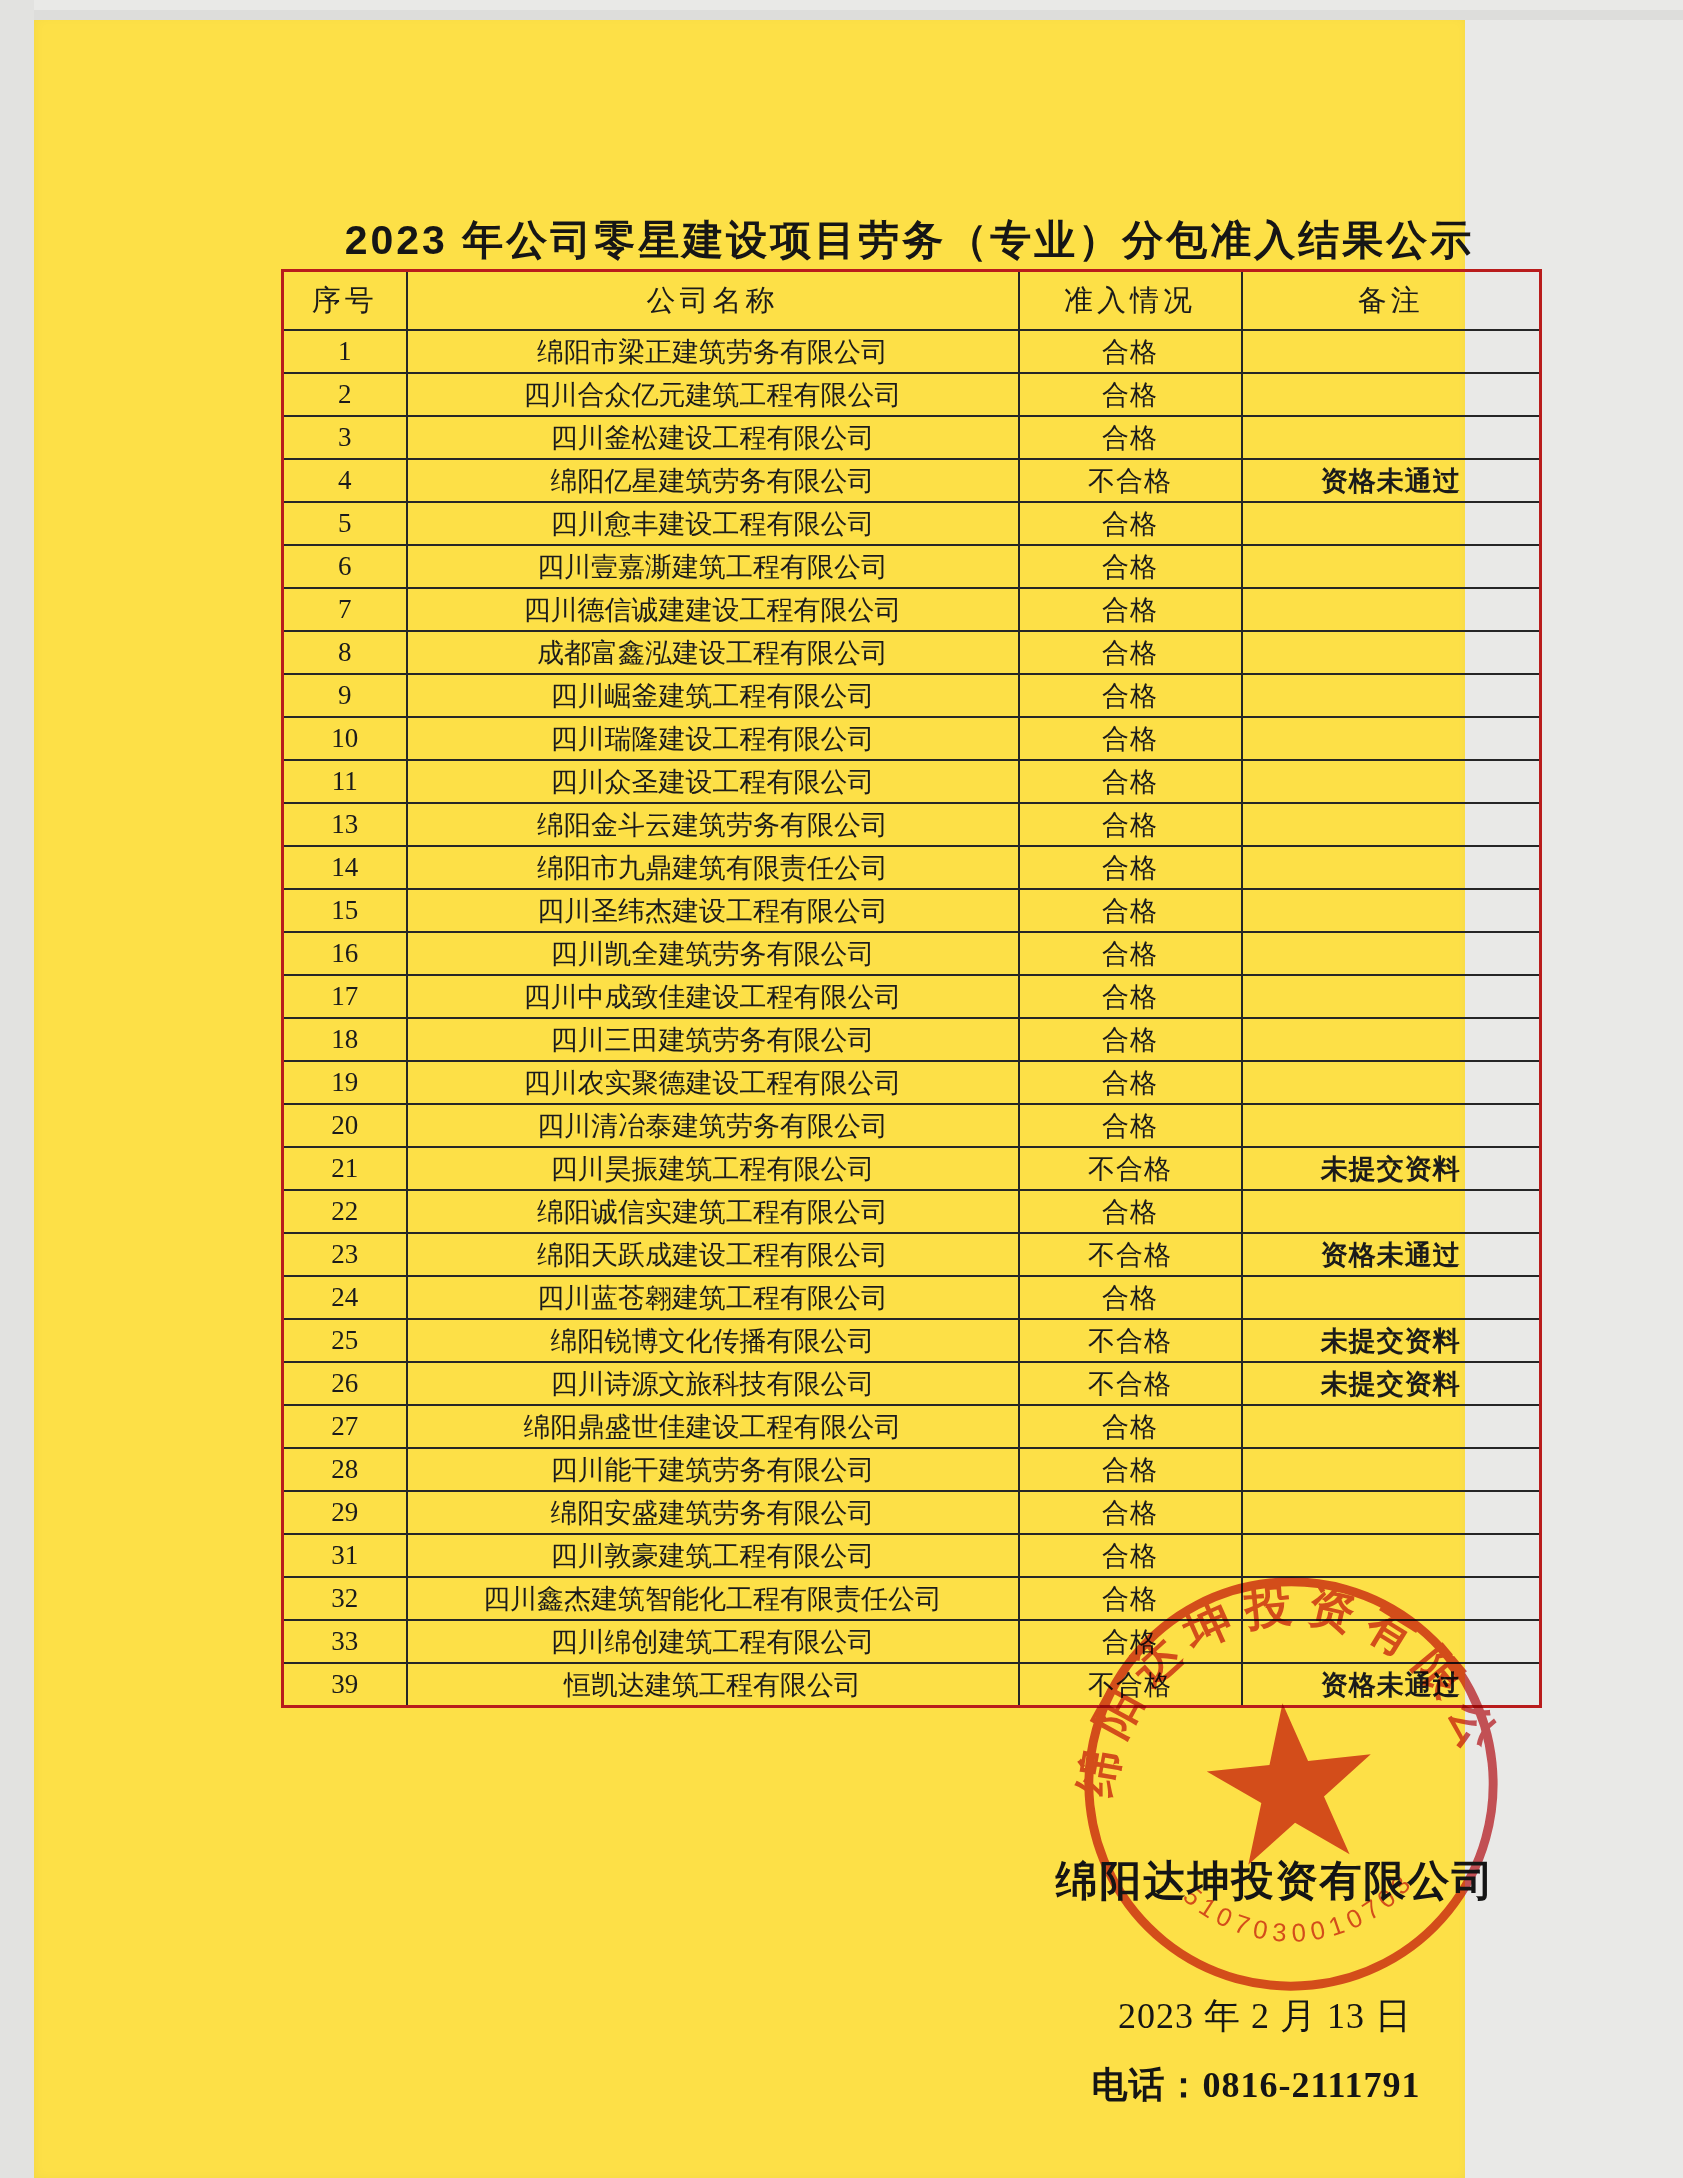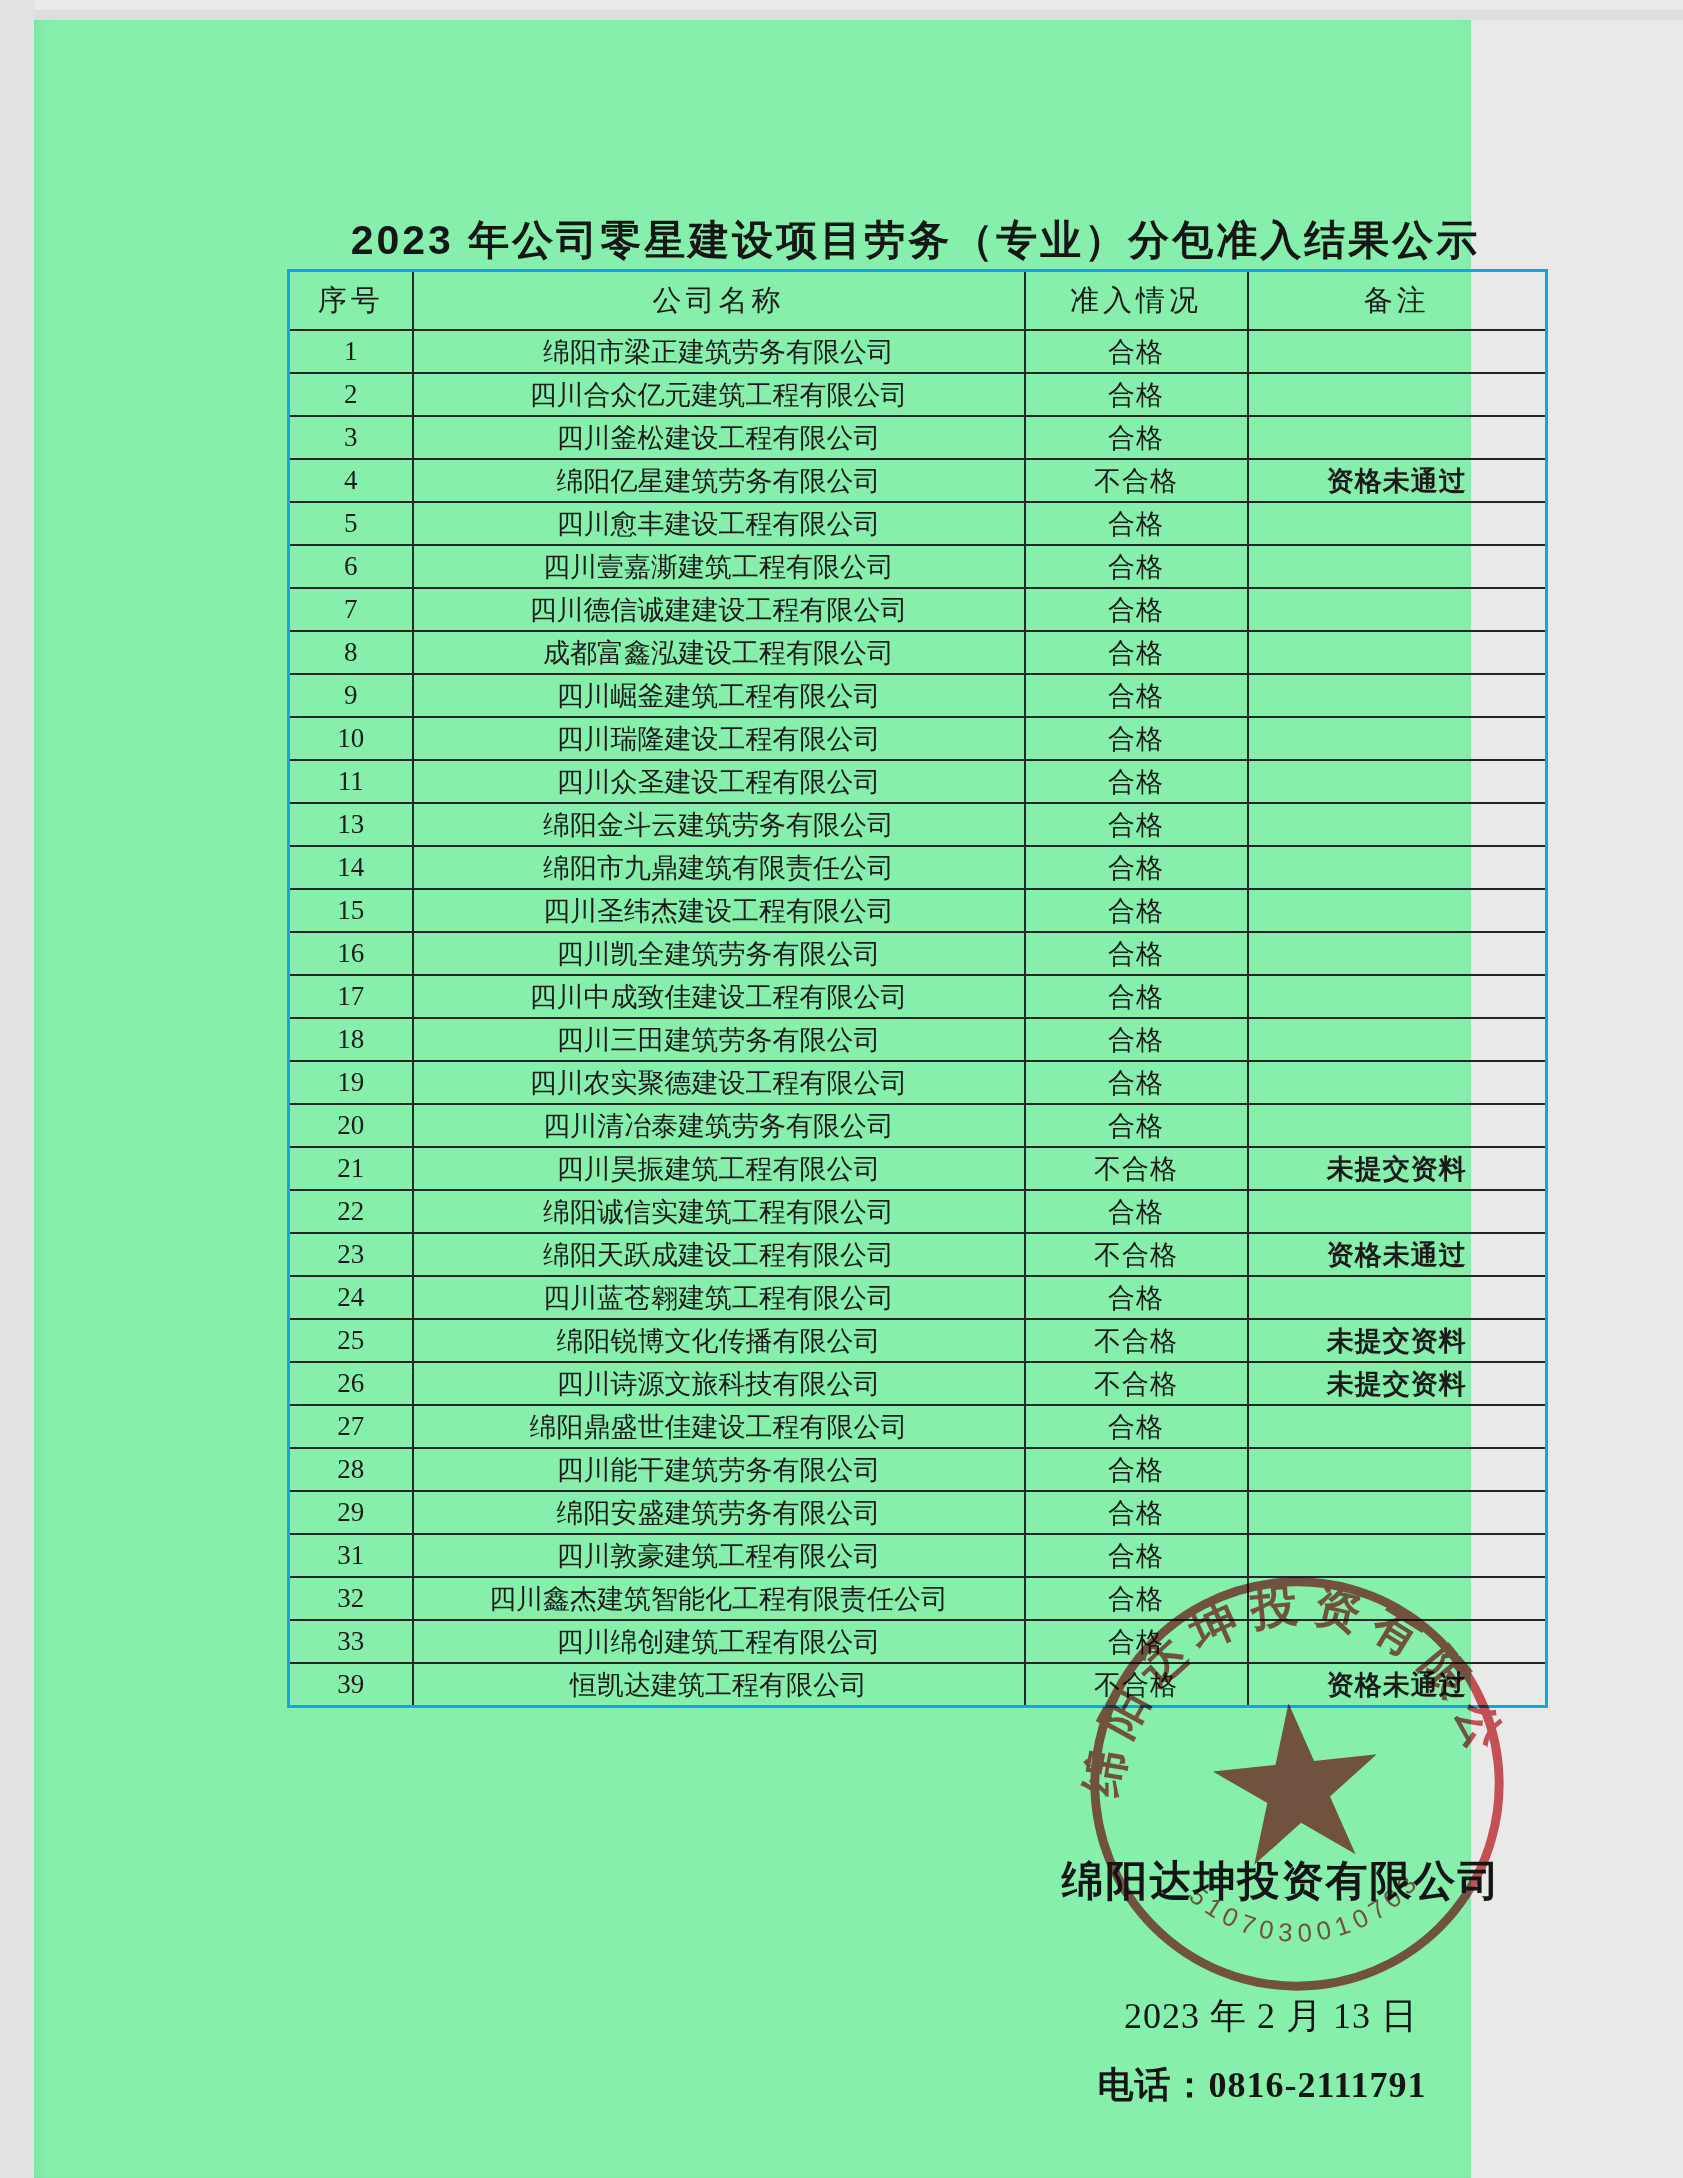--- a/index.html
+++ b/index.html
@@ -5,23 +5,23 @@
   html,body{margin:0;padding:0;}
   body{
     width:1683px;height:2178px;
     background:#e9e9e7;
     font-family:"Liberation Serif", serif;
     position:relative;
     overflow:hidden;
   }
   .page{
     position:absolute;
-    left:34px;top:10px;
+    left:28px;top:10px;
     width:1437px;height:2168px;
-    background:#86efac;
+    background:#fde047;
     box-shadow:inset 4px 4px 14px rgba(0,0,0,0.06);
   }
   .doc-title{
     position:absolute;
     left:253px;top:176px;width:1257px;
     text-align:center;
     font-family:"Liberation Sans", sans-serif;
     font-weight:700;
     font-size:41px;
     color:#161616;
@@ -36,21 +36,21 @@
     color:#1b1b1b;
   }
   table.results th, table.results td{
     border:2px solid #262626;
     text-align:center;
     vertical-align:middle;
     padding:0 4px;
     overflow:hidden;
     white-space:nowrap;
   }
-  table.results{border:3px solid #0ea5e9;}
+  table.results{border:3px solid #b91c1c;}
   table.results th{
     height:57px;
     font-weight:400;
     font-size:29px;
     letter-spacing:4px;
   }
   table.results td{height:41px;font-size:27px;}
   td.c-no{font-family:"Liberation Serif", serif;font-size:26px;}
   td.c-status{font-size:26px;letter-spacing:1px;}
   td.c-remark{font-size:25px;letter-spacing:1px;font-weight:bold;}

